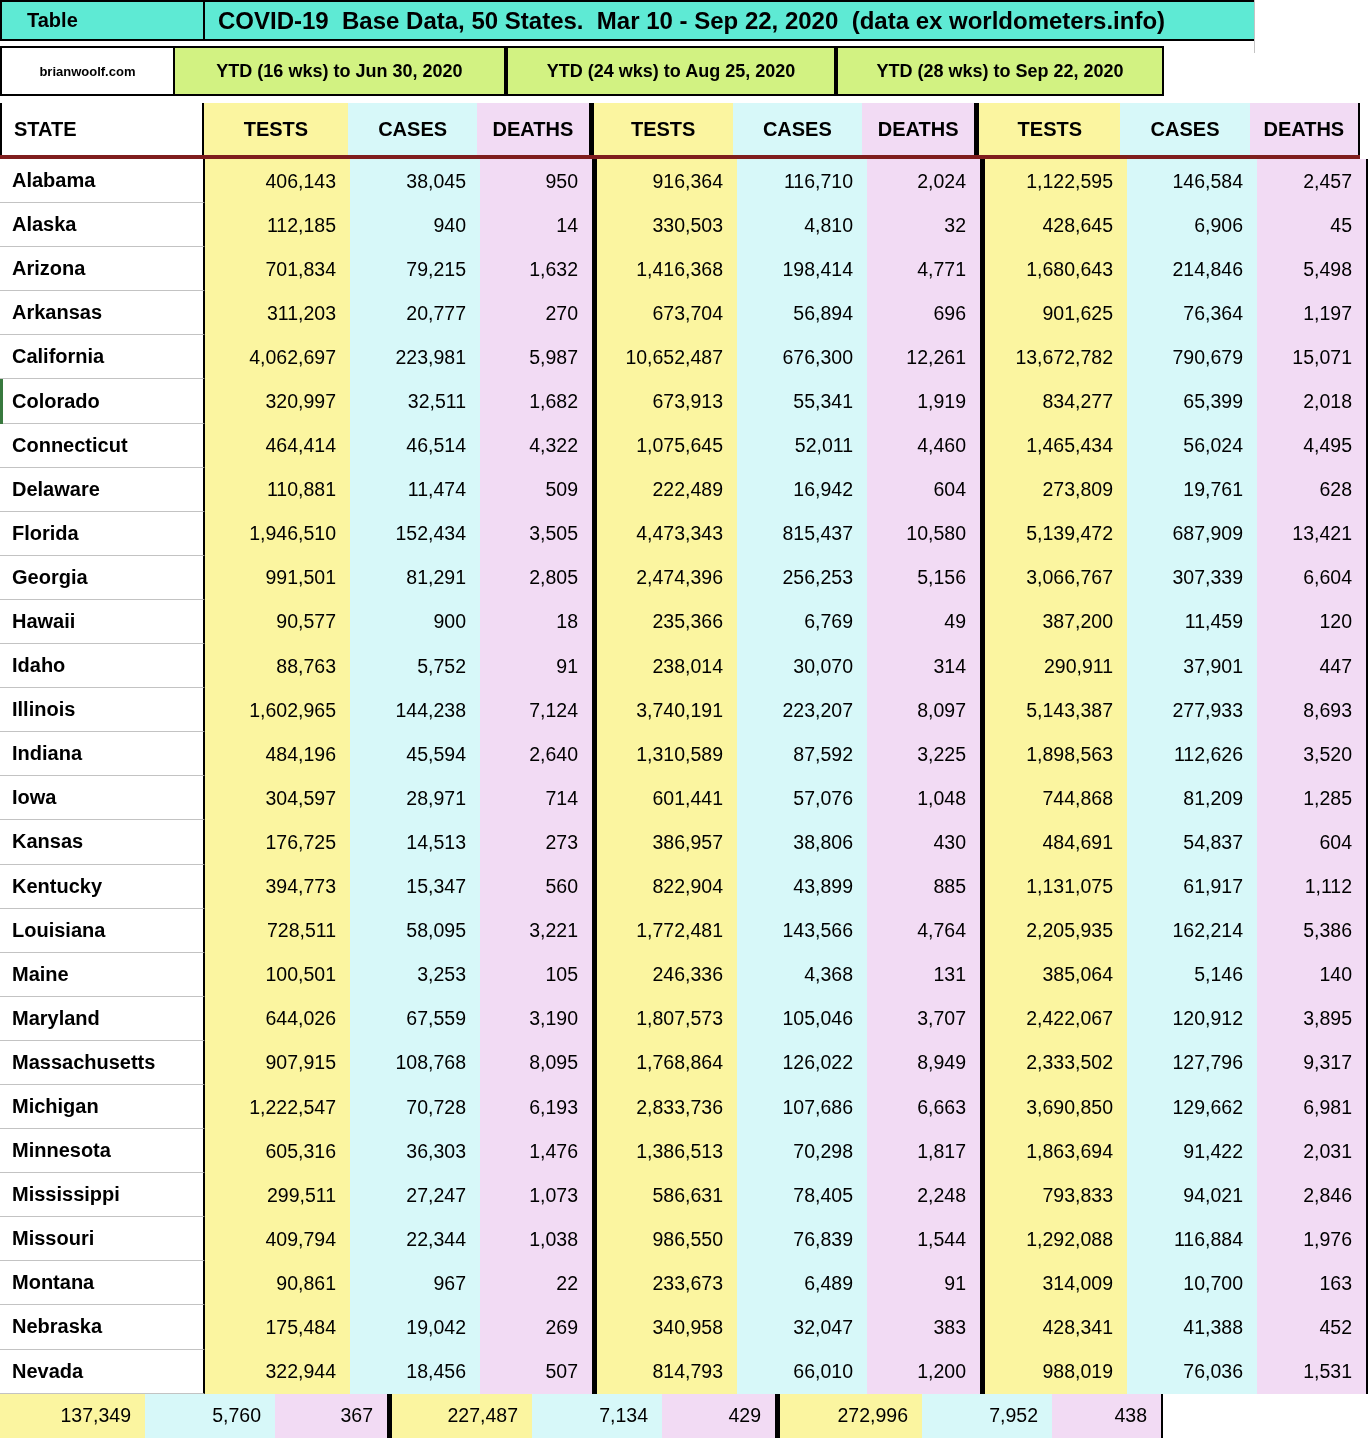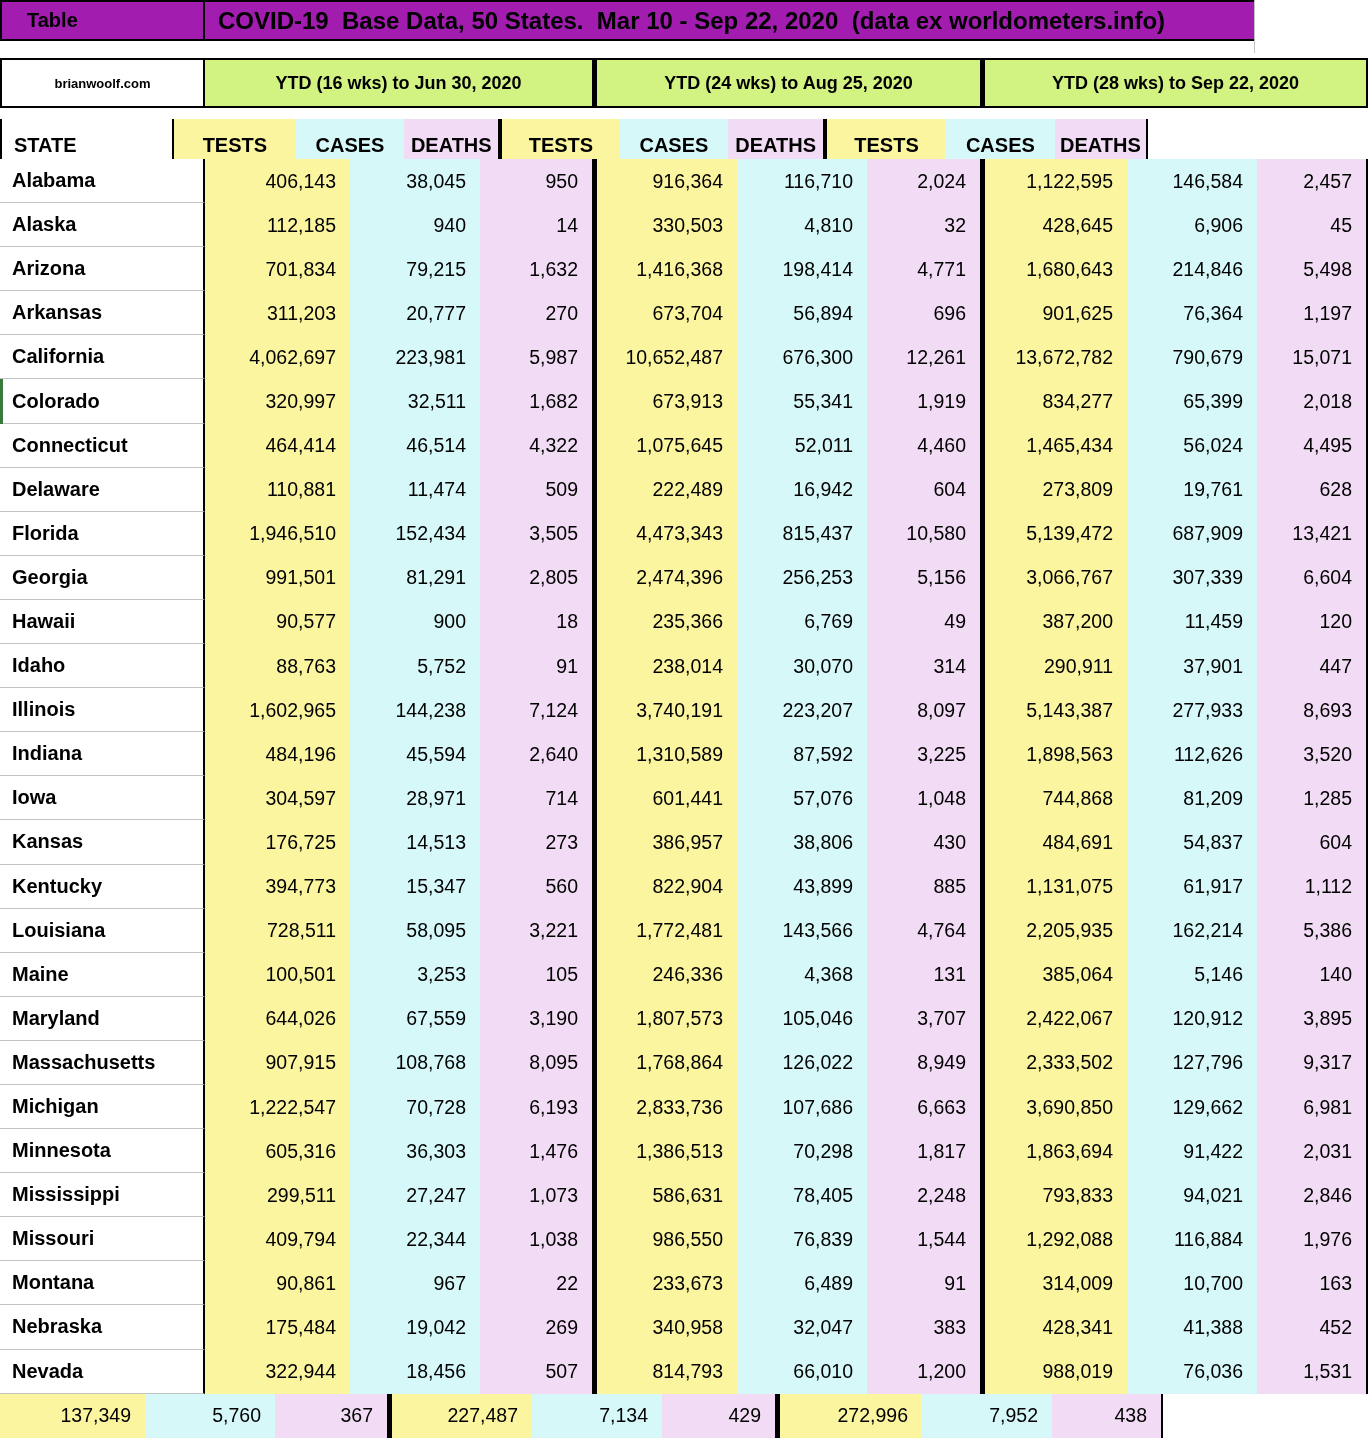--- a/index.html
+++ b/index.html
@@ -9,44 +9,44 @@
     background:#fff;overflow:hidden;
     font-family:"Liberation Sans",sans-serif;
     color:#000;
     --bg-tests:#FBF5A0;--bg-cases:#D7F8F9;--bg-deaths:#F2DBF4;
     --bg-period:#D2F282;--sel:#38793E;--grid:#c3c3c3;
   }
   .cell{display:flex;align-items:center;box-sizing:border-box;}
   
   .title-band{
     position:absolute;top:0;left:0;width:1255px;height:41px;
-    box-sizing:border-box;display:flex;background:#a21caf;
+    box-sizing:border-box;display:flex;background:#5eead4;
     border-top:2px solid #000;border-bottom:2px solid #000;
   }
   .corner{width:205px;border-left:2px solid #000;border-right:2px solid #000;
     font-size:20px;font-weight:bold;padding-left:25px;}
   .main-title{flex:1;font-size:24px;font-weight:bold;padding-left:13px;white-space:pre;}
   .tr-gray-line{position:absolute;left:1254px;top:0;width:1px;height:53px;background:var(--grid);}
   
   .period-band{
-    position:absolute;top:58px;left:0;width:1368px;height:50px;
+    position:absolute;top:46px;left:0;width:1164px;height:50px;
     box-sizing:border-box;display:flex;
     border-top:2px solid #000;border-bottom:2px solid #000;
   }
   .site{width:205px;background:#fff;border-left:2px solid #000;border-right:2px solid #000;
     justify-content:center;font-size:13px;font-weight:bold;}
   .period{background:var(--bg-period);justify-content:center;font-size:18px;font-weight:bold;white-space:pre;}
   .p1{width:387px;}
   .p2{width:383px;}
   .p3{width:383px;border-right:2px solid #000;}
   
   .colhead-band{
-    position:absolute;top:103px;left:0;width:1148px;height:56px;
+    position:absolute;top:103px;left:0;width:1360px;height:56px;
     box-sizing:border-box;display:flex;
-    border-bottom:4px solid #7f1d1d;background:#fff;margin-top:16px;
+    border-bottom:4px solid #7f1d1d;background:#fff;
   }
   .state-h{width:205px;border-left:2px solid #000;border-right:2px solid #000;
     font-size:20px;font-weight:bold;padding-left:12px;}
   .h{justify-content:center;font-size:20px;font-weight:bold;}
   
   .data-area{position:absolute;top:159px;left:0;width:1368px;}
   .drow{display:flex;width:1368px;height:44.1px;}
   .state-cell{width:205px;background:#fff;border-right:2px solid #000;
     border-bottom:1px solid var(--grid);font-size:20px;font-weight:bold;
     padding-left:12px;position:relative;}

